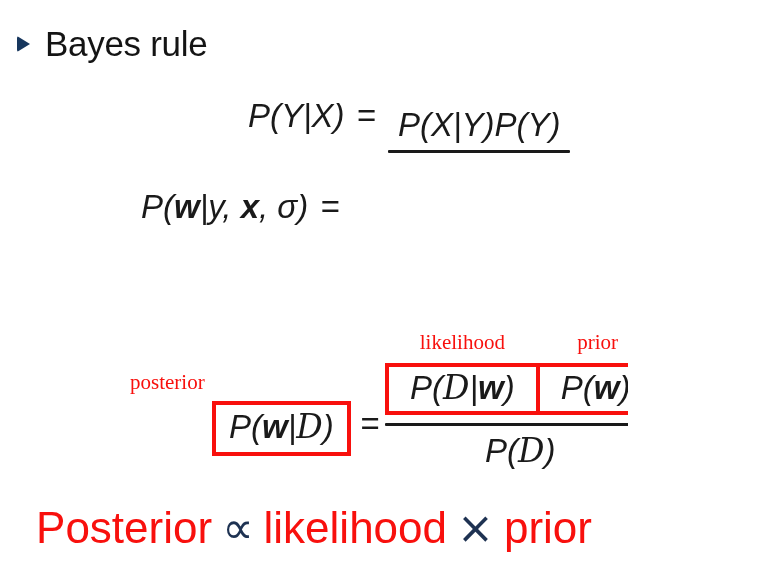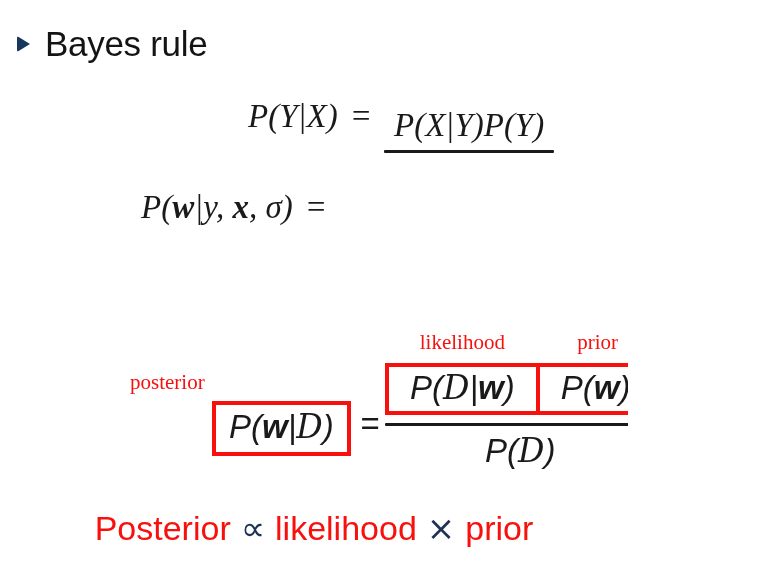--- a/index.html
+++ b/index.html
@@ -17,21 +17,21 @@
     border-top:8px solid transparent;
     border-bottom:8px solid transparent;
     border-radius:2px;
   }
   .title { font-size:35px; line-height:40px; color:#141414; letter-spacing:-0.3px; }
 
   
   .math { font-style:italic; font-size:33px; line-height:38px; white-space:nowrap; color:#1a1a1a; }
   .vec  { font-weight:bold; }
   .dscr { font-family:"DejaVu Serif", serif; }
-  .eq-row { position:absolute; display:flex; align-items:center; gap:12px;font-family:Liberation Serif, serif; }
+  .eq-row { position:absolute; display:flex; align-items:center; gap:12px; }
   .frac { display:inline-flex; flex-direction:column; align-items:center;margin-top:27px; }
   .fbar { align-self:stretch; height:3px; background:#1a1a1a; border-radius:1px; }
   .num { padding:0 10px 6px; }
   .den { padding-top:5px; }
 
   
   .rlabel { font-family:"Liberation Serif", serif; font-size:21px; line-height:22px; color:var(--red,#f8100d); white-space:nowrap; }
   .rbox { border:4px solid var(--red,#f8100d); }
 
   
@@ -42,21 +42,21 @@
   .nrow { display:flex; align-items:flex-end; }
   .ncell { display:flex; flex-direction:column; align-items:center; }
   .ncell .rlabel { margin-bottom:10px; }
   .nbox { padding:2px 21px 4px; }
   .nbox.second { margin-left:-4px; }
   .eq3-frac .fbar { margin-top:8px; margin-right:-16px; }
   .eq3-frac .den { padding-top:6px; }
 
   
   .footer { position:absolute; left:0; right:0; top:508px; text-align:center;
-            font-size:34px; line-height:40px; color:var(--red,#f8100d); white-space:nowrap; }
+            font-size:44px; line-height:40px; color:var(--red,#f8100d); white-space:nowrap; }
   .sym { color:var(--navy2,#1e3252); margin:0 10px; font-family:"DejaVu Sans", sans-serif; }
 </style>
 </head>
 <body>
 
 <div class="slide">
 
   <div class="title-row">
     <span class="tri"></span>
     <span class="title">Bayes rule</span>

